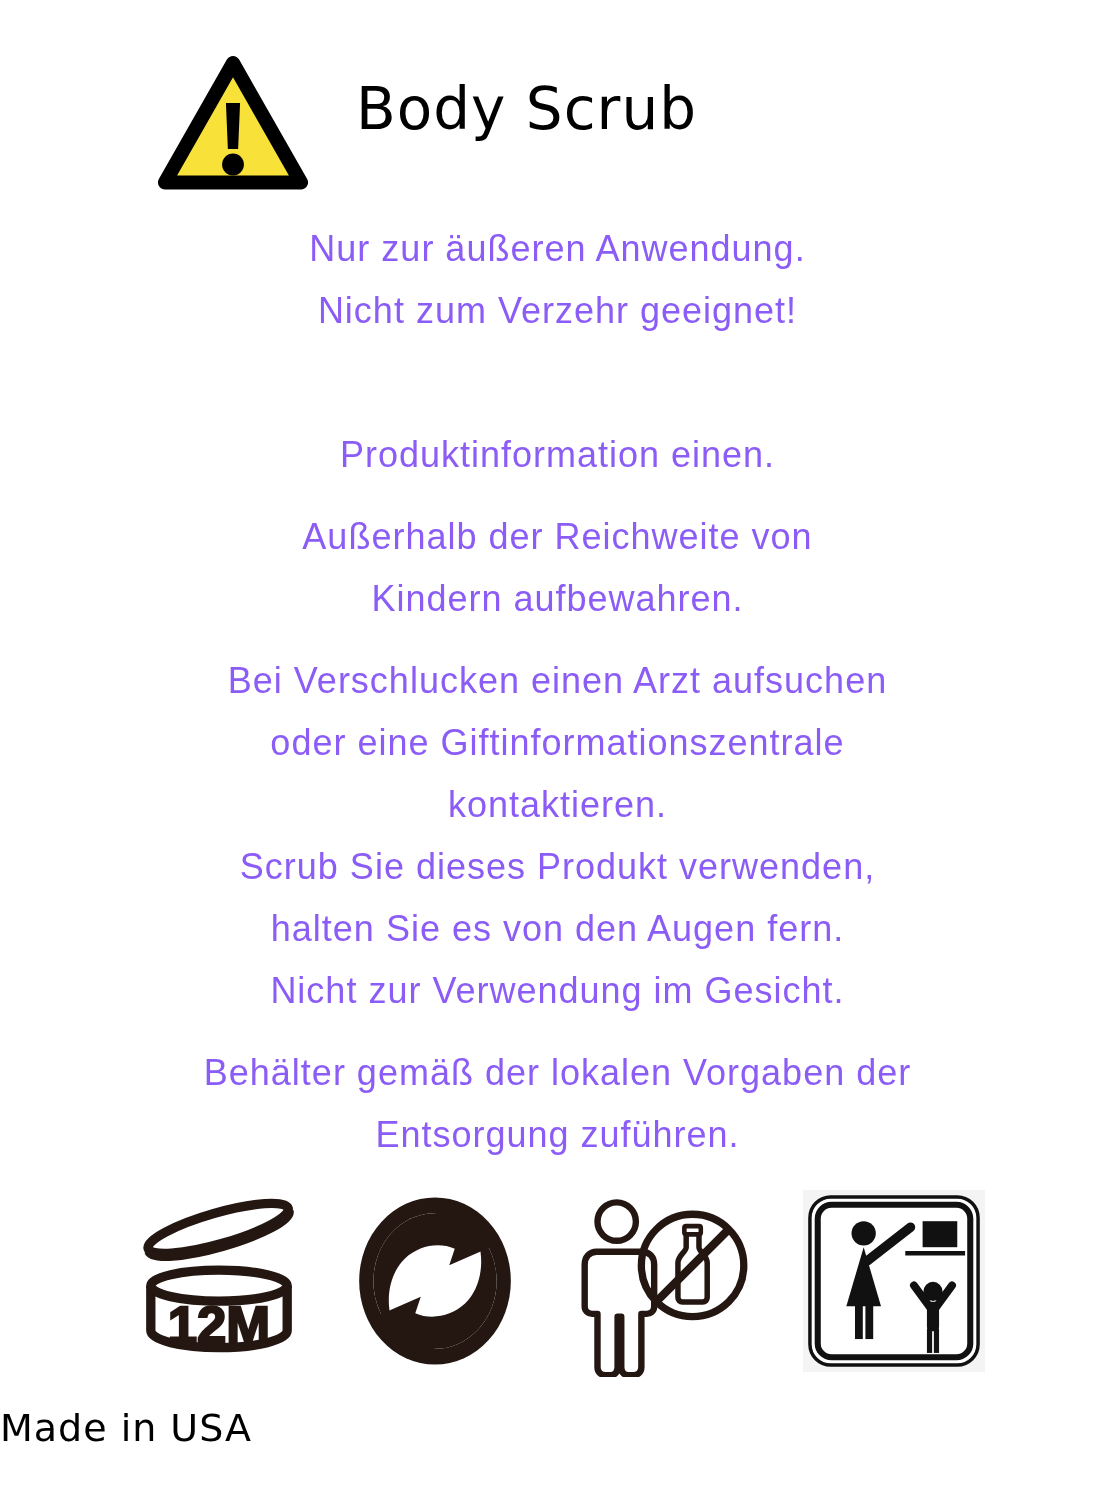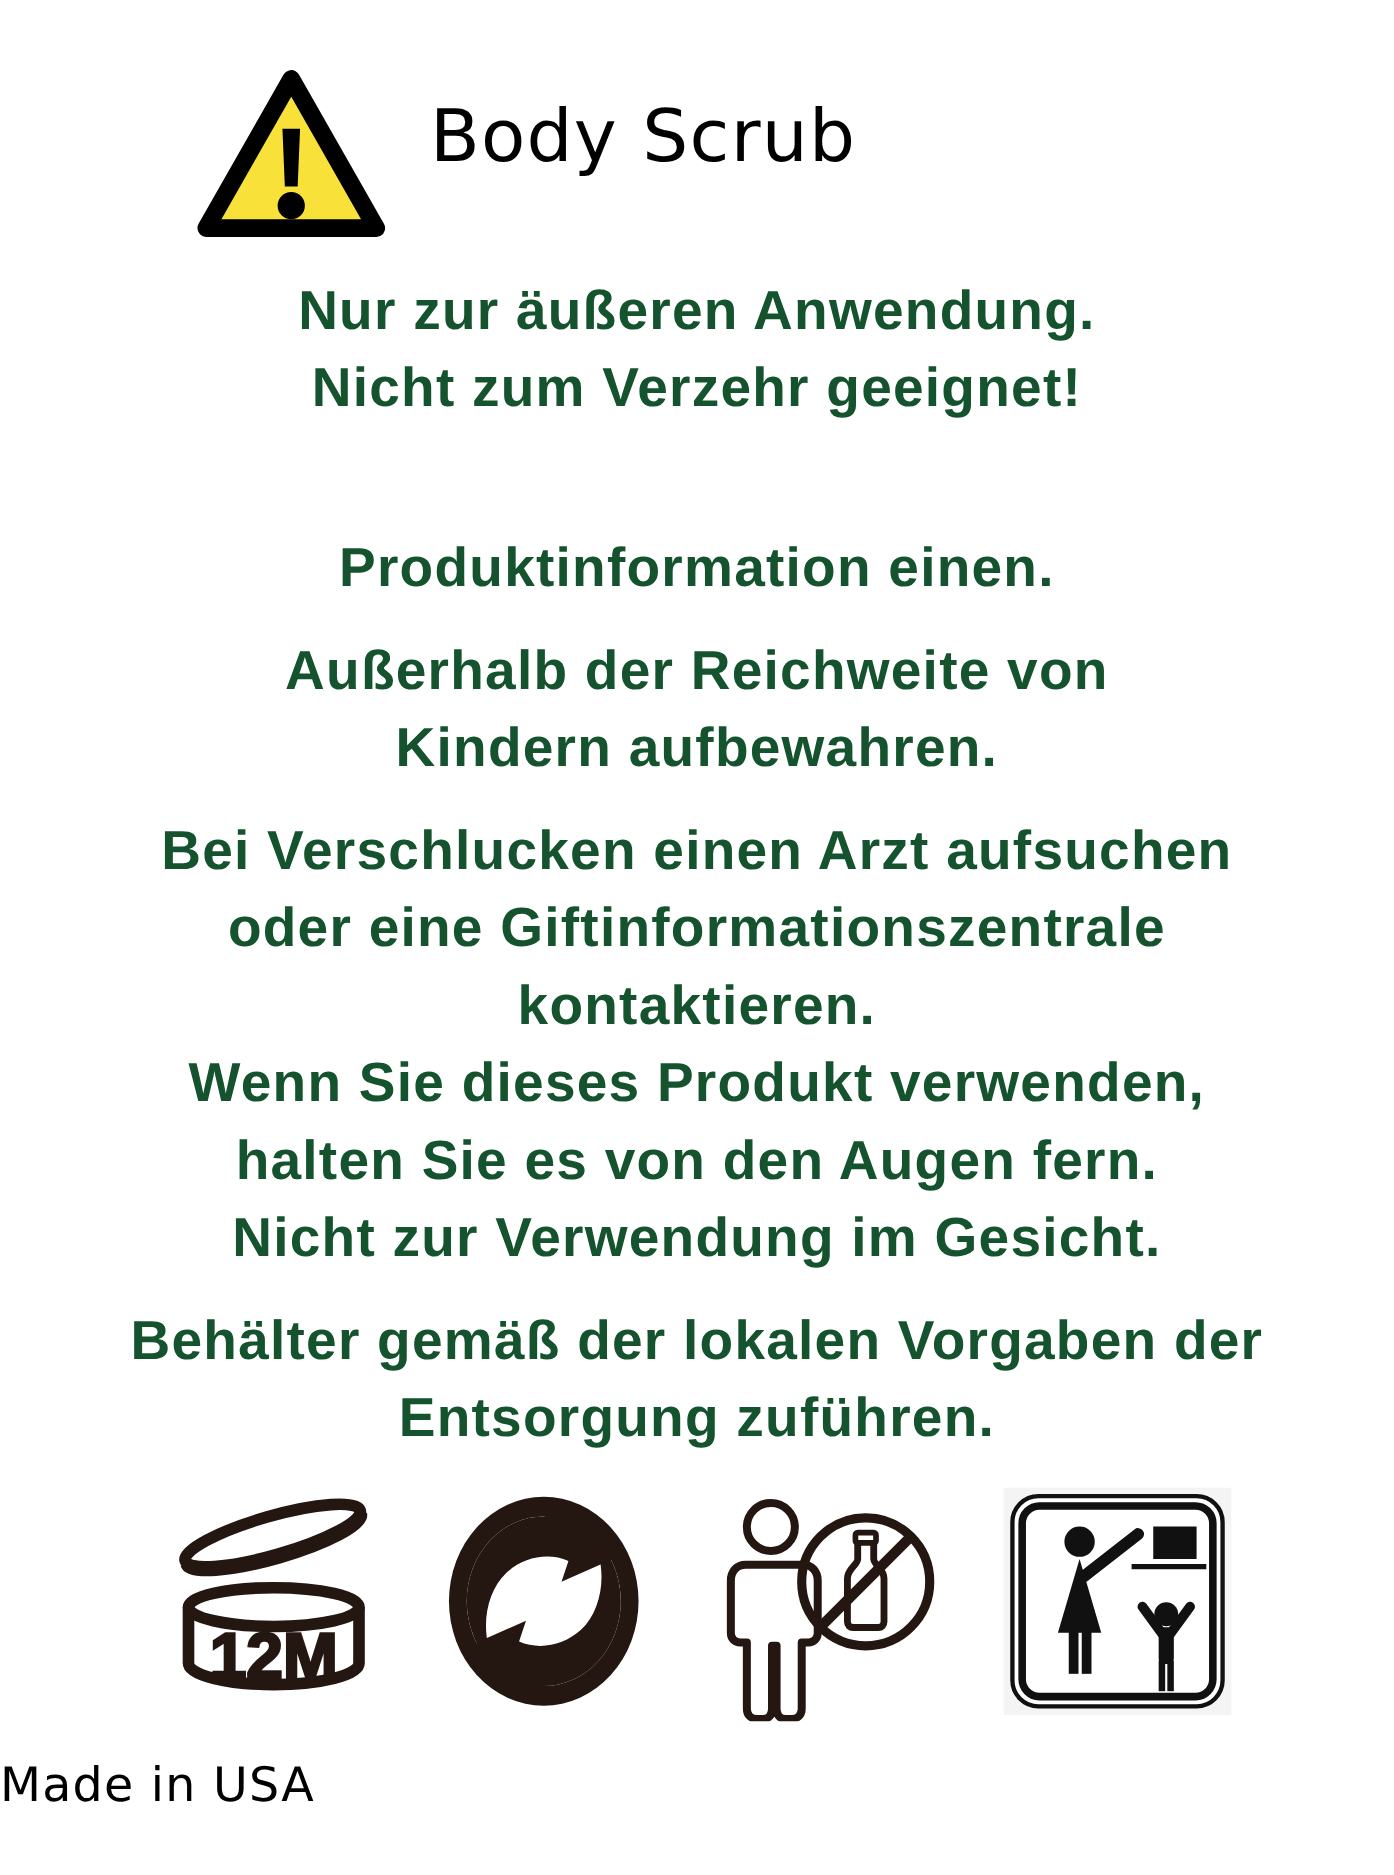--- a/index.html
+++ b/index.html
@@ -9,43 +9,43 @@
     background:#ffffff;
     overflow:hidden;
     font-family:"Liberation Sans",sans-serif;
     color:#0e0e0e;
   }
   
   .header{
     display:flex;
     align-items:center;
     padding:50px 0 0 156px;
-    gap:34px;
+    gap:46px;
   }
   .warn-tri{width:154px;height:152px;flex:0 0 auto;}
   .title{
     font-family:"DejaVu Sans",sans-serif;
     font-size:58px;
     font-weight:400;
     letter-spacing:1px;
     color:#000;
     margin:0 0 34px 0;
     white-space:nowrap;
   }
   
   .warnings{
     margin-top:16px;
     text-align:center;
   }
   .para{
-    font-size:44px;
+    font-size:36px;
     line-height:62px;
     letter-spacing:1px;
-    font-weight:700;
-    color:#14532d;
+    font-weight:400;
+    color:#8b5cf6;
     margin:0 0 20px 0;
     white-space:nowrap;
   }
   .para.no-gap{margin-bottom:0;}
   
   .icon-row{
     margin-top:16px;
     display:flex;
     justify-content:center;
     align-items:center;
@@ -79,21 +79,21 @@
       <circle cx="60" cy="86" r="8.5" fill="#000"></circle>
     </svg>
     <h1 class="title">Body Scrub</h1>
   </div>
 
   <div class="warnings">
     <p class="para"><span>Nur zur äußeren Anwendung.</span><br><span>Nicht zum Verzehr geeignet!</span></p>
     <p class="para"><br><span>Produktinformation einen.</span></p>
     <p class="para"><span>Außerhalb der Reichweite von</span><br><span>Kindern aufbewahren.</span></p>
     <p class="para no-gap"><span>Bei Verschlucken einen Arzt aufsuchen</span><br><span>oder eine Giftinformationszentrale</span><br><span>kontaktieren.</span></p>
-    <p class="para"><span>Wenn Sie dieses Produkt verwenden,</span><br><span>halten Sie es von den Augen fern.</span><br><span>Nicht zur Verwendung im Gesicht.</span></p>
+    <p class="para"><span>Scrub Sie dieses Produkt verwenden,</span><br><span>halten Sie es von den Augen fern.</span><br><span>Nicht zur Verwendung im Gesicht.</span></p>
     <p class="para"><span>Behälter gemäß der lokalen Vorgaben der</span><br><span>Entsorgung zuführen.</span></p>
   </div>
 
   <div class="icon-row">
 
     <svg width="186" height="176" viewBox="0 0 120 112" aria-hidden="true">
       <g stroke="#241712" stroke-width="6" fill="#fff" transform="rotate(-16 60 24)">
         <ellipse cx="60" cy="22" rx="47" ry="10"></ellipse>
         <path d="M13 24 a47 10 0 0 0 94 0" fill="none"></path>
       </g>

